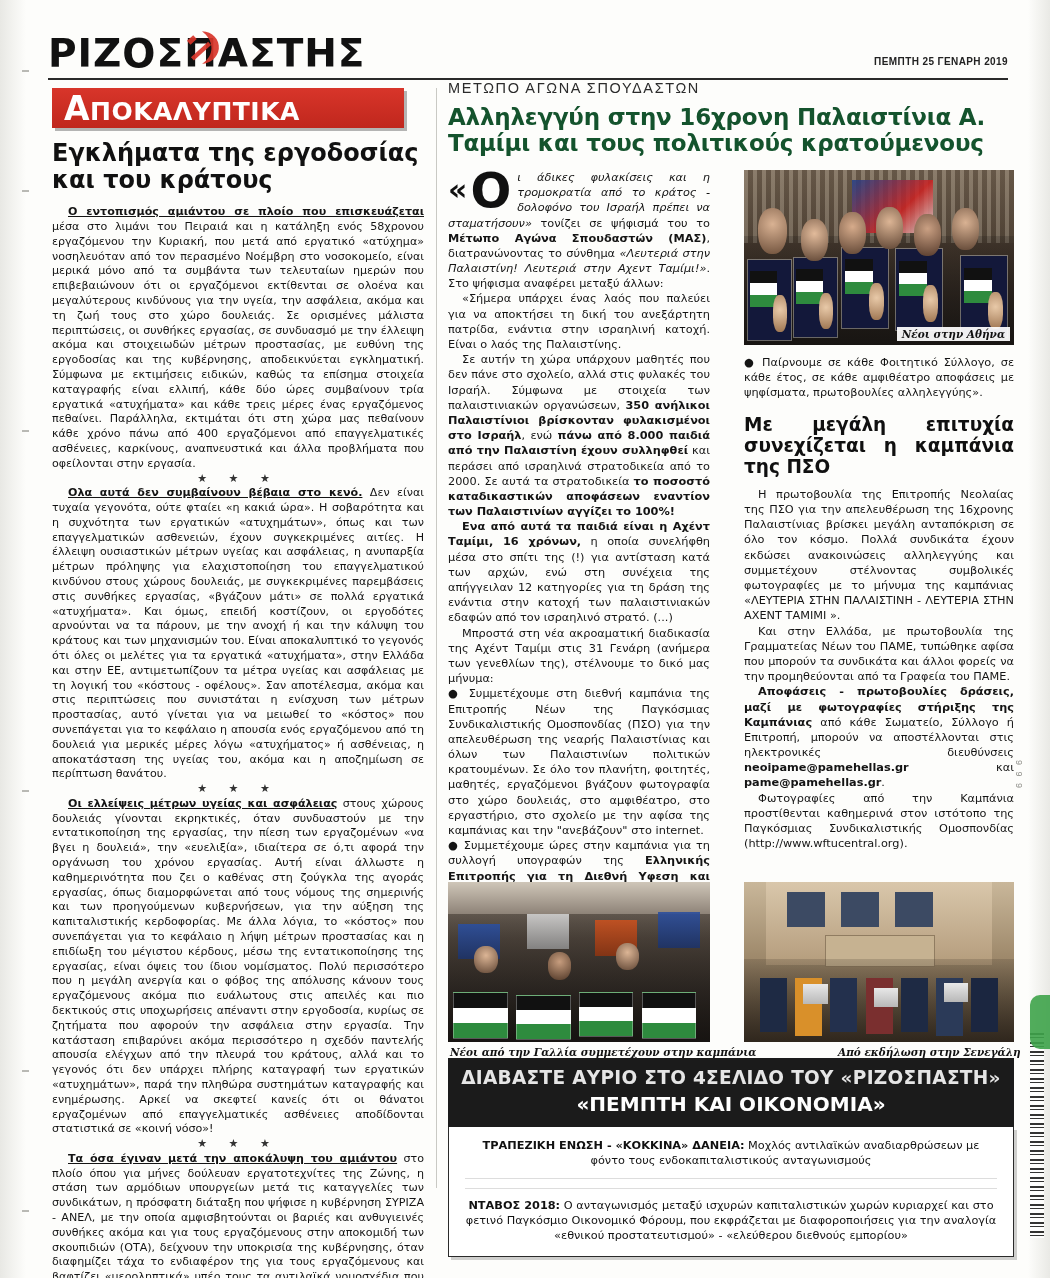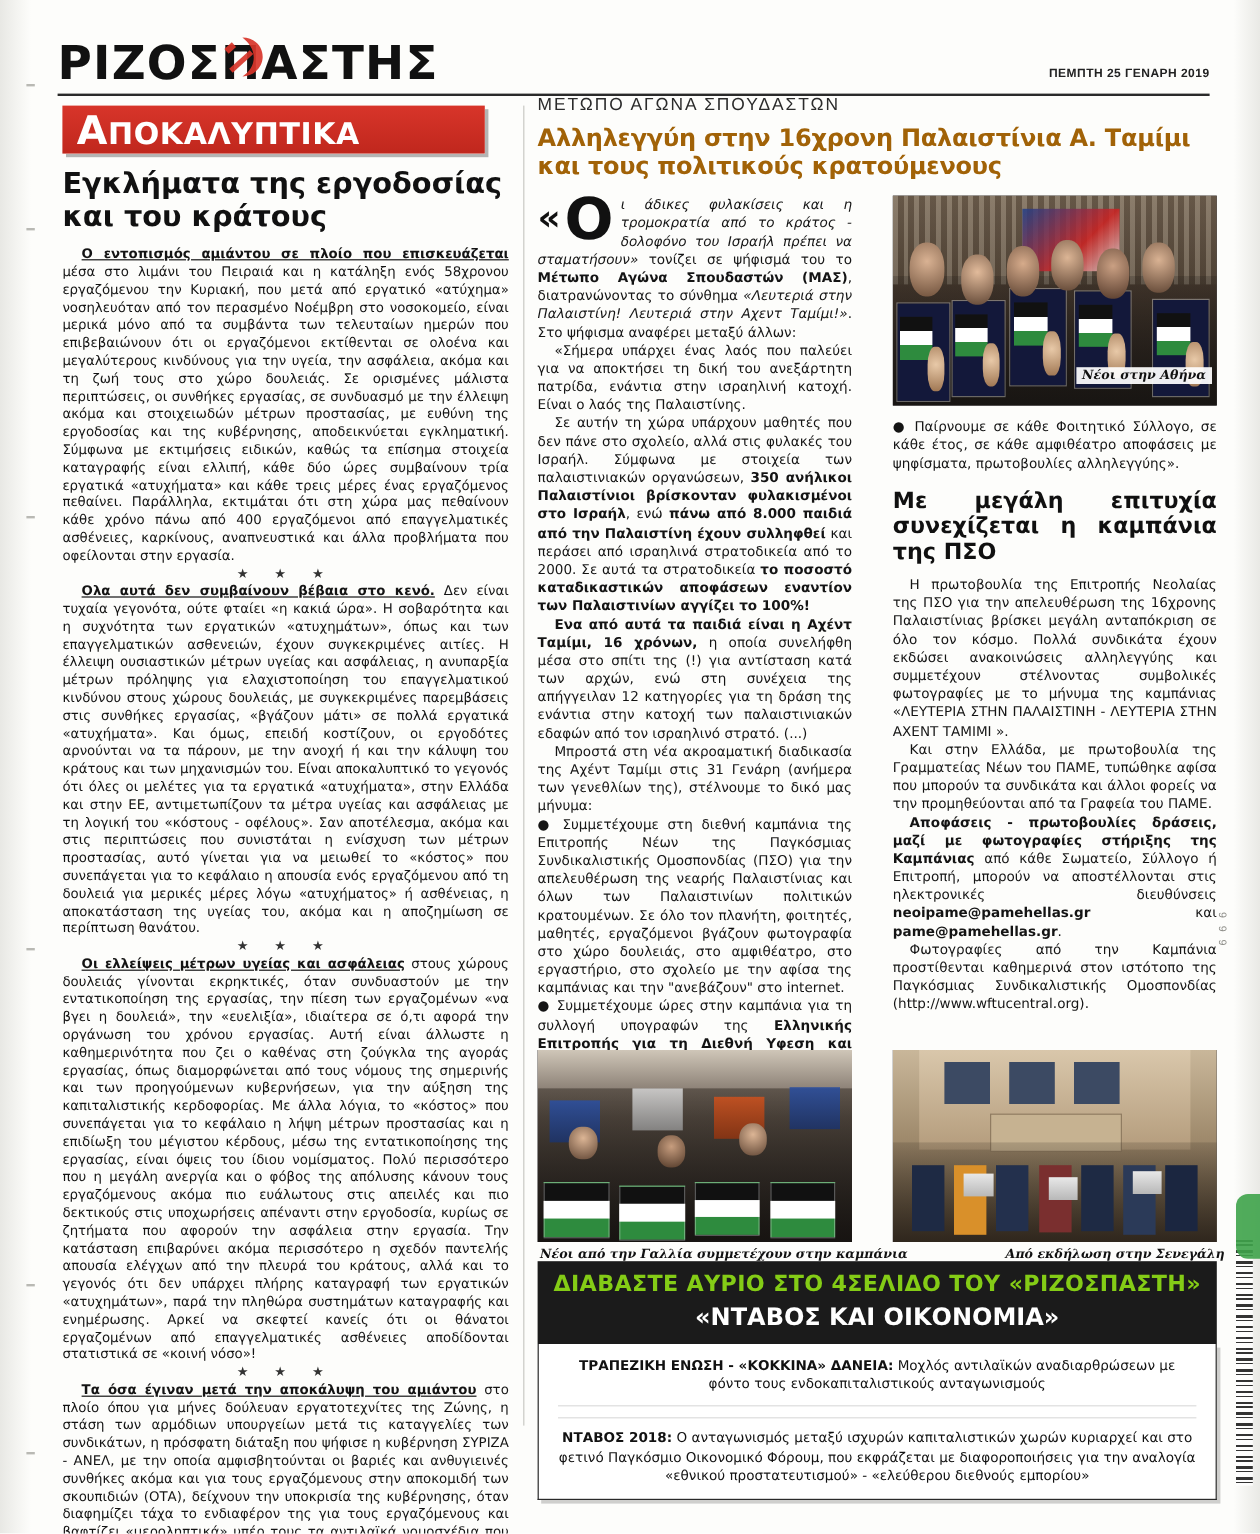--- a/index.html
+++ b/index.html
@@ -101,21 +101,21 @@
     margin:7px 0 5px 0;color:#333;text-indent:0;
   }
 
   
   .kicker{
     font-size:14.5px;letter-spacing:1.6px;color:#2b2b2b;
     font-family:"Liberation Sans", sans-serif;
   }
   .main-head{
     margin-top:8px;
-    font-size:20px;font-weight:bold;line-height:1.13;color:#a16207;
+    font-size:23px;font-weight:bold;line-height:1.13;color:#14532d;
     font-family:"DejaVu Sans", sans-serif;
     letter-spacing:-.2px;
   }
 
   
   .r-grid{position:relative;margin-top:14px;}
   .r-col-a{
     position:absolute;left:0;top:0;width:262px;
     font-size:11.3px;line-height:1.345;text-align:justify;
     font-family:"DejaVu Sans", sans-serif;color:#141414;
@@ -142,21 +142,21 @@
   .r-col-b p{margin:0;text-indent:14px;}
   .sub-head{
     font-size:18.5px;font-weight:bold;line-height:1.16;
     margin:13px 0 9px 0;color:#101010;
     font-family:"DejaVu Sans", sans-serif;text-indent:0 !important;
   }
 
   
   .photo{position:absolute;overflow:hidden;background:#2b2b33;}
   .photo .cap{
-    position:absolute;right:4px;bottom:18px;
+    position:absolute;right:4px;bottom:4px;
     font-size:10.5px;font-style:italic;font-weight:bold;
     color:#111;background:rgba(255,255,255,.93);
     padding:1px 5px;white-space:nowrap;
     font-family:"DejaVu Serif", serif;
   }
   .cap-below{
     position:absolute;font-size:10.5px;font-style:italic;font-weight:bold;
     color:#111;font-family:"DejaVu Serif", serif;white-space:nowrap;
   }
   #photo-athens{left:296px;top:0;width:270px;height:175px;}
@@ -171,21 +171,21 @@
     background:radial-gradient(circle at 50% 40%,#e8c9a8,#9d7450);border-radius:40%;}
 
   
   .promo{
     position:absolute;left:0;top:888px;width:566px;
   }
   .promo-black{
     background:#1b1b1b;padding:9px 0 11px 0;text-align:center;
   }
   .promo-black .l1{
-    color:#84cc16;font-size:18.5px;font-weight:bold;letter-spacing:.3px;
+    color:#e5e5e5;font-size:18.5px;font-weight:bold;letter-spacing:.3px;
     font-family:"DejaVu Sans", sans-serif;
   }
   .promo-black .l2{
     color:#fff;font-size:20px;font-weight:bold;margin-top:4px;
     font-family:"DejaVu Sans", sans-serif;
   }
   .promo-body{
     border:1px solid #2a2a2a;border-top:none;background:#fff;
     padding:11px 16px 12px 16px;text-align:center;
     box-shadow:3px 3px 0 rgba(120,120,120,.35);
@@ -361,21 +361,21 @@
           <div style="position:absolute;left:22%;bottom:24%;width:9%;height:12%;background:linear-gradient(180deg,#e8e8e8,#b8b8b8);"></div>
           <div style="position:absolute;left:48%;bottom:22%;width:9%;height:12%;background:linear-gradient(180deg,#e8e8e8,#b8b8b8);"></div>
           <div style="position:absolute;left:74%;bottom:25%;width:9%;height:12%;background:linear-gradient(180deg,#e8e8e8,#b8b8b8);"></div>
         </div>
       </div>
       <div class="cap-below" style="left:390px;top:876px;">Από εκδήλωση στην Σενεγάλη</div>
 
       <div class="promo">
         <div class="promo-black">
           <div class="l1">ΔΙΑΒΑΣΤΕ ΑΥΡΙΟ ΣΤΟ 4ΣΕΛΙΔΟ ΤΟΥ «ΡΙΖΟΣΠΑΣΤΗ»</div>
-          <div class="l2">«ΝΤΑΒΟΣ ΚΑΙ ΟΙΚΟΝΟΜΙΑ»</div>
+          <div class="l2">«ΠΕΜΠΤΗ ΚΑΙ ΟΙΚΟΝΟΜΙΑ»</div>
         </div>
         <div class="promo-body">
           <div class="promo-item"><span class="tag">ΤΡΑΠΕΖΙΚΗ ΕΝΩΣΗ - «ΚΟΚΚΙΝΑ» ΔΑΝΕΙΑ:</span><span> Μοχλός αντιλαϊκών αναδιαρθρώσεων με φόντο τους ενδοκαπιταλιστικούς ανταγωνισμούς</span></div>
           <div class="promo-sep"></div>
           <div class="promo-sep"></div>
           <div class="promo-item"><span class="tag">ΝΤΑΒΟΣ 2018:</span><span> Ο ανταγωνισμός μεταξύ ισχυρών καπιταλιστικών χωρών κυριαρχεί και στο φετινό Παγκόσμιο Οικονομικό Φόρουμ, που εκφράζεται με διαφοροποιήσεις για την αναλογία «εθνικού προστατευτισμού» - «ελεύθερου διεθνούς εμπορίου»</span></div>
 
         </div>
       </div>
 

